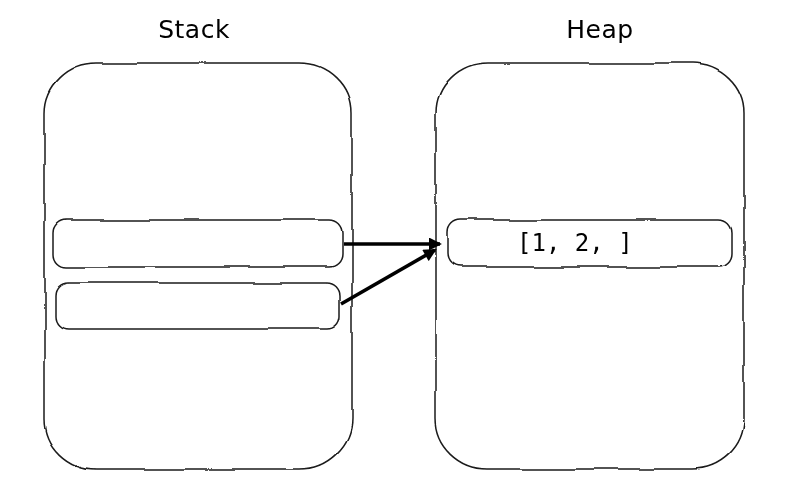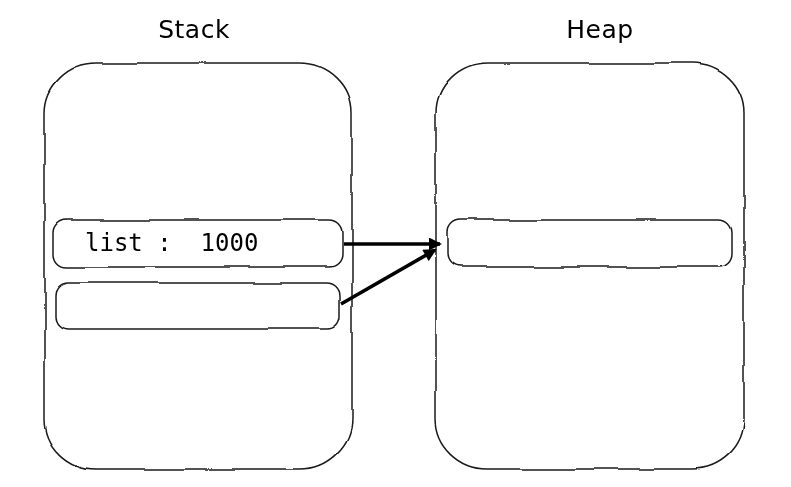--- a/index.html
+++ b/index.html
@@ -72,17 +72,17 @@
     <g stroke="#000000" stroke-width="3.6" fill="none">
       <path d="M 344 244 L 440 244" marker-end="url(#arrowhead)"></path>
       <path d="M 341 304 L 435 250" marker-end="url(#arrowhead)"></path>
     </g>
   </svg>
 
   <div class="label title" id="stack-title">Stack</div>
 
   <div class="label title" id="heap-title">Heap</div>
 
-  <div class="label mono" id="list-label">list :  1000</div>
 
 
+  <div class="label mono" id="heap-object-label">[1, 2, ]</div>
 
 </div>
 
 </body></html>

